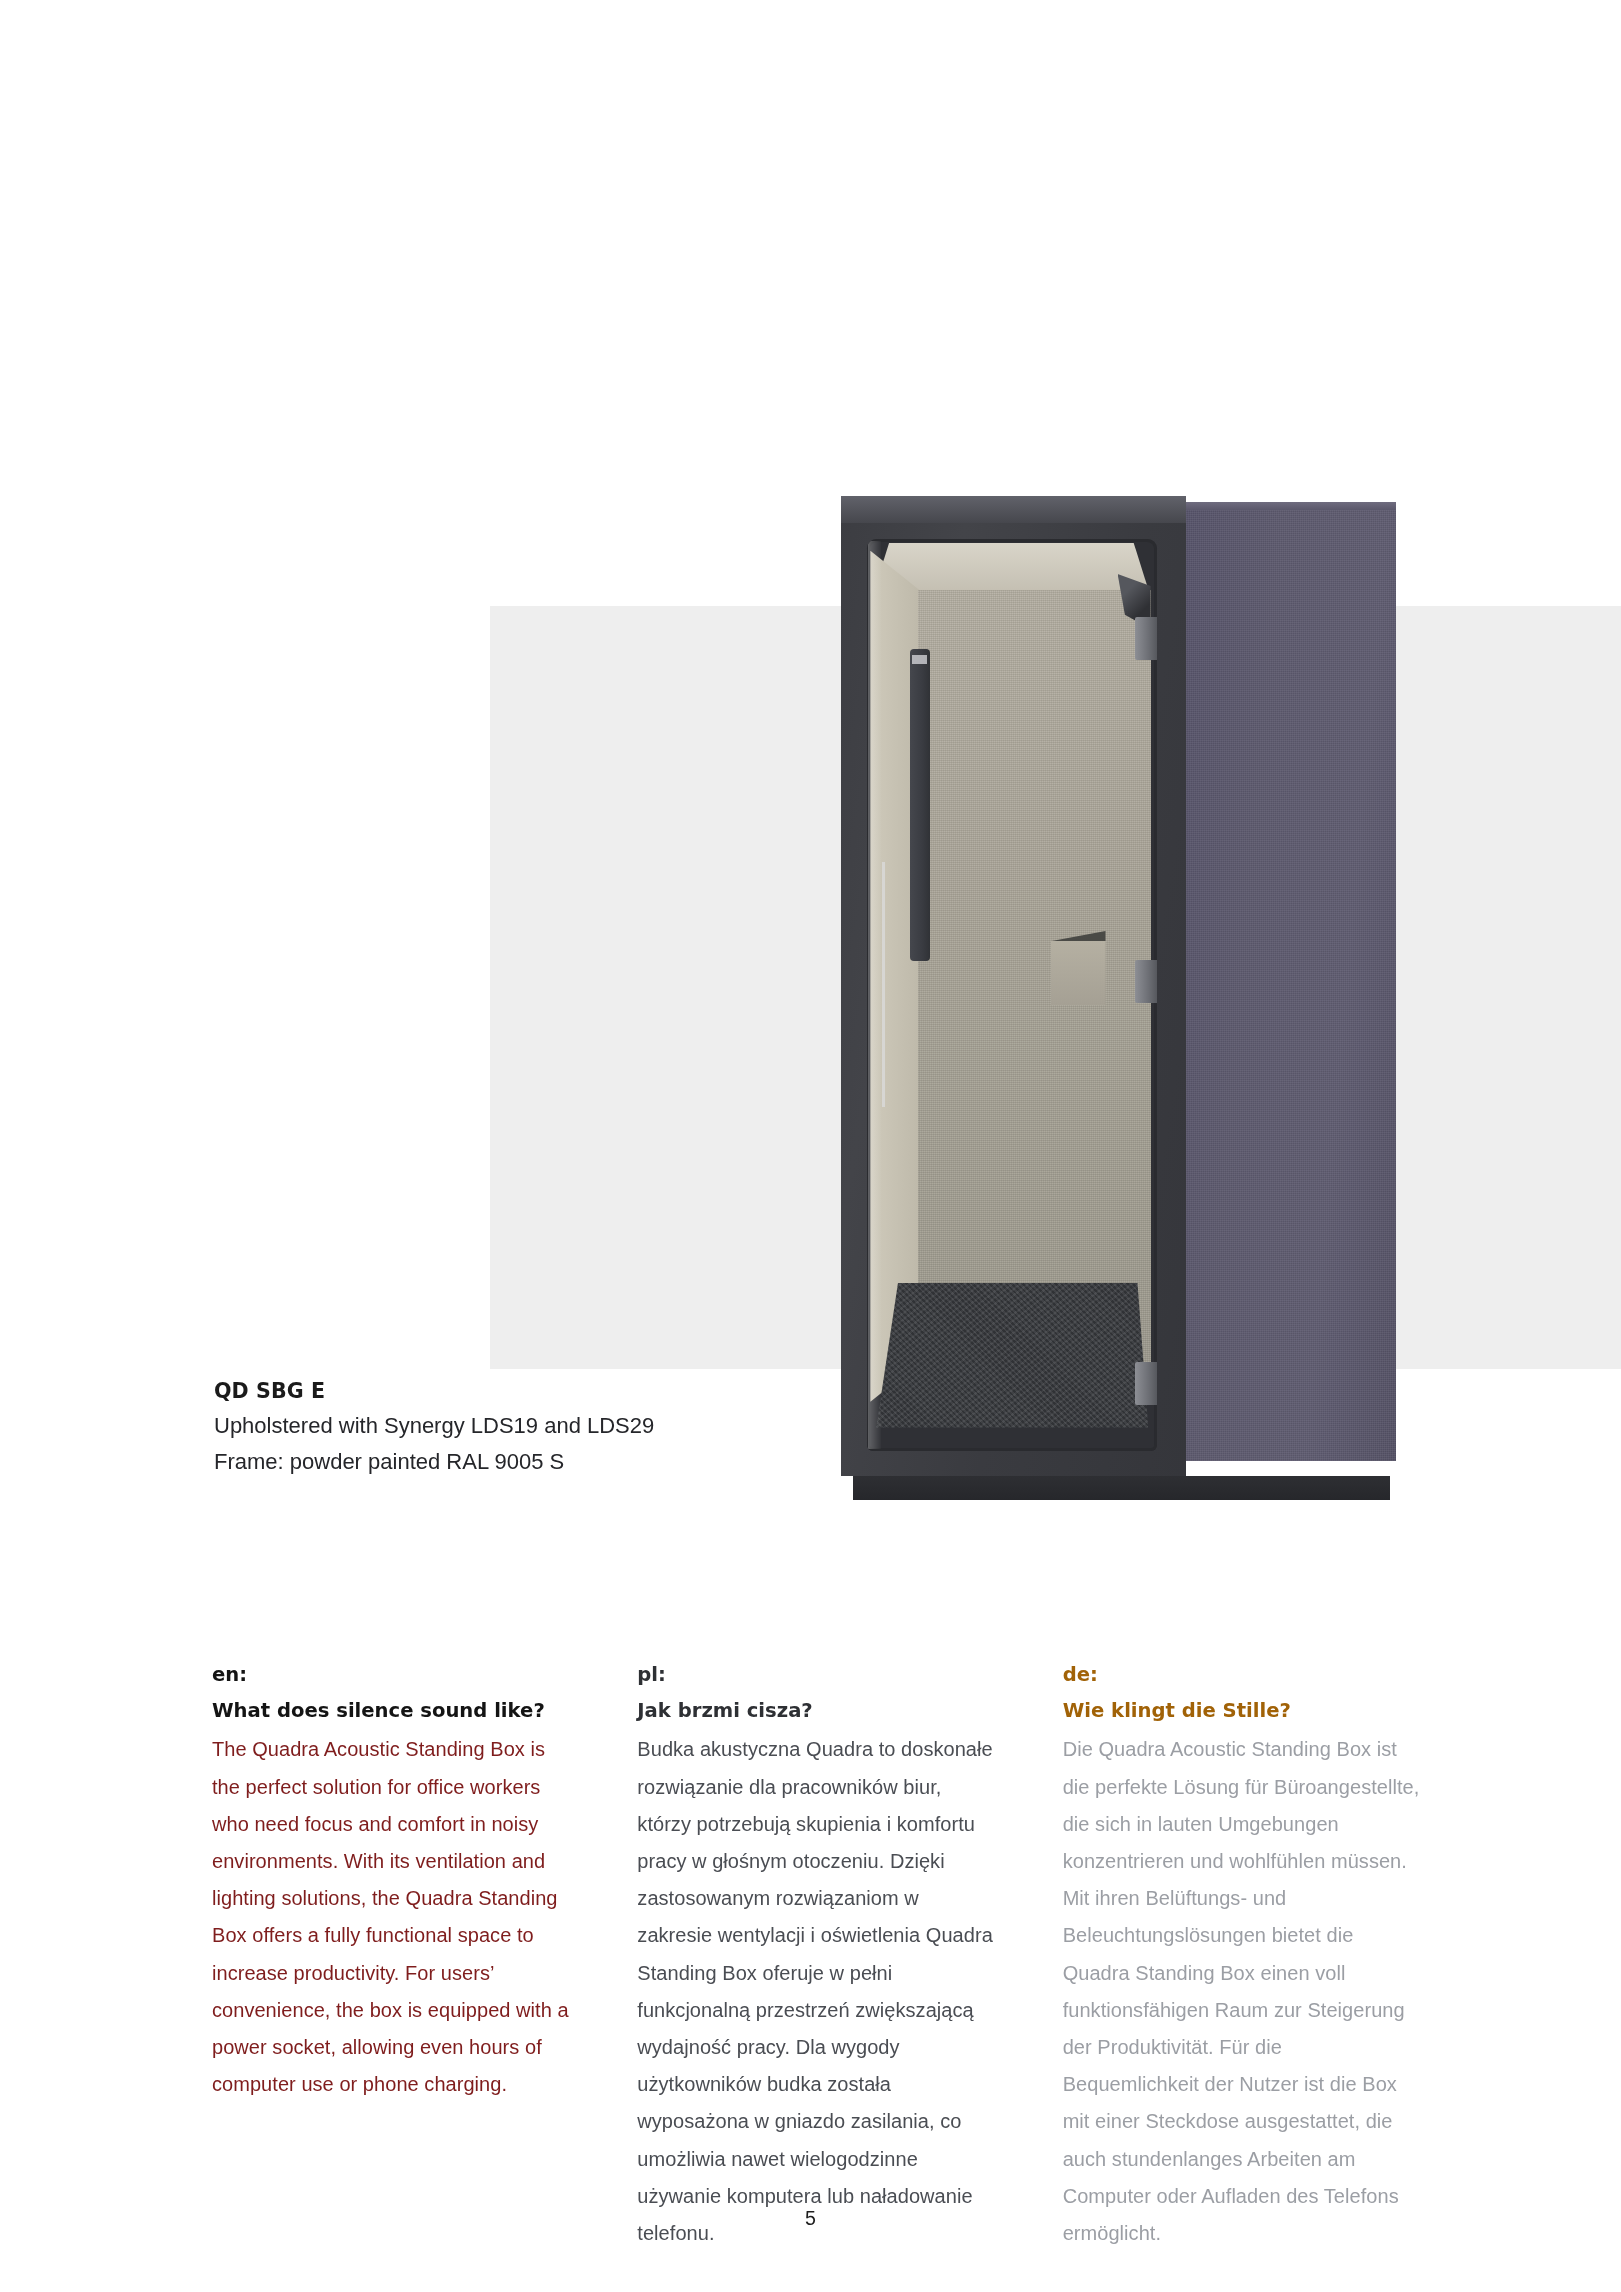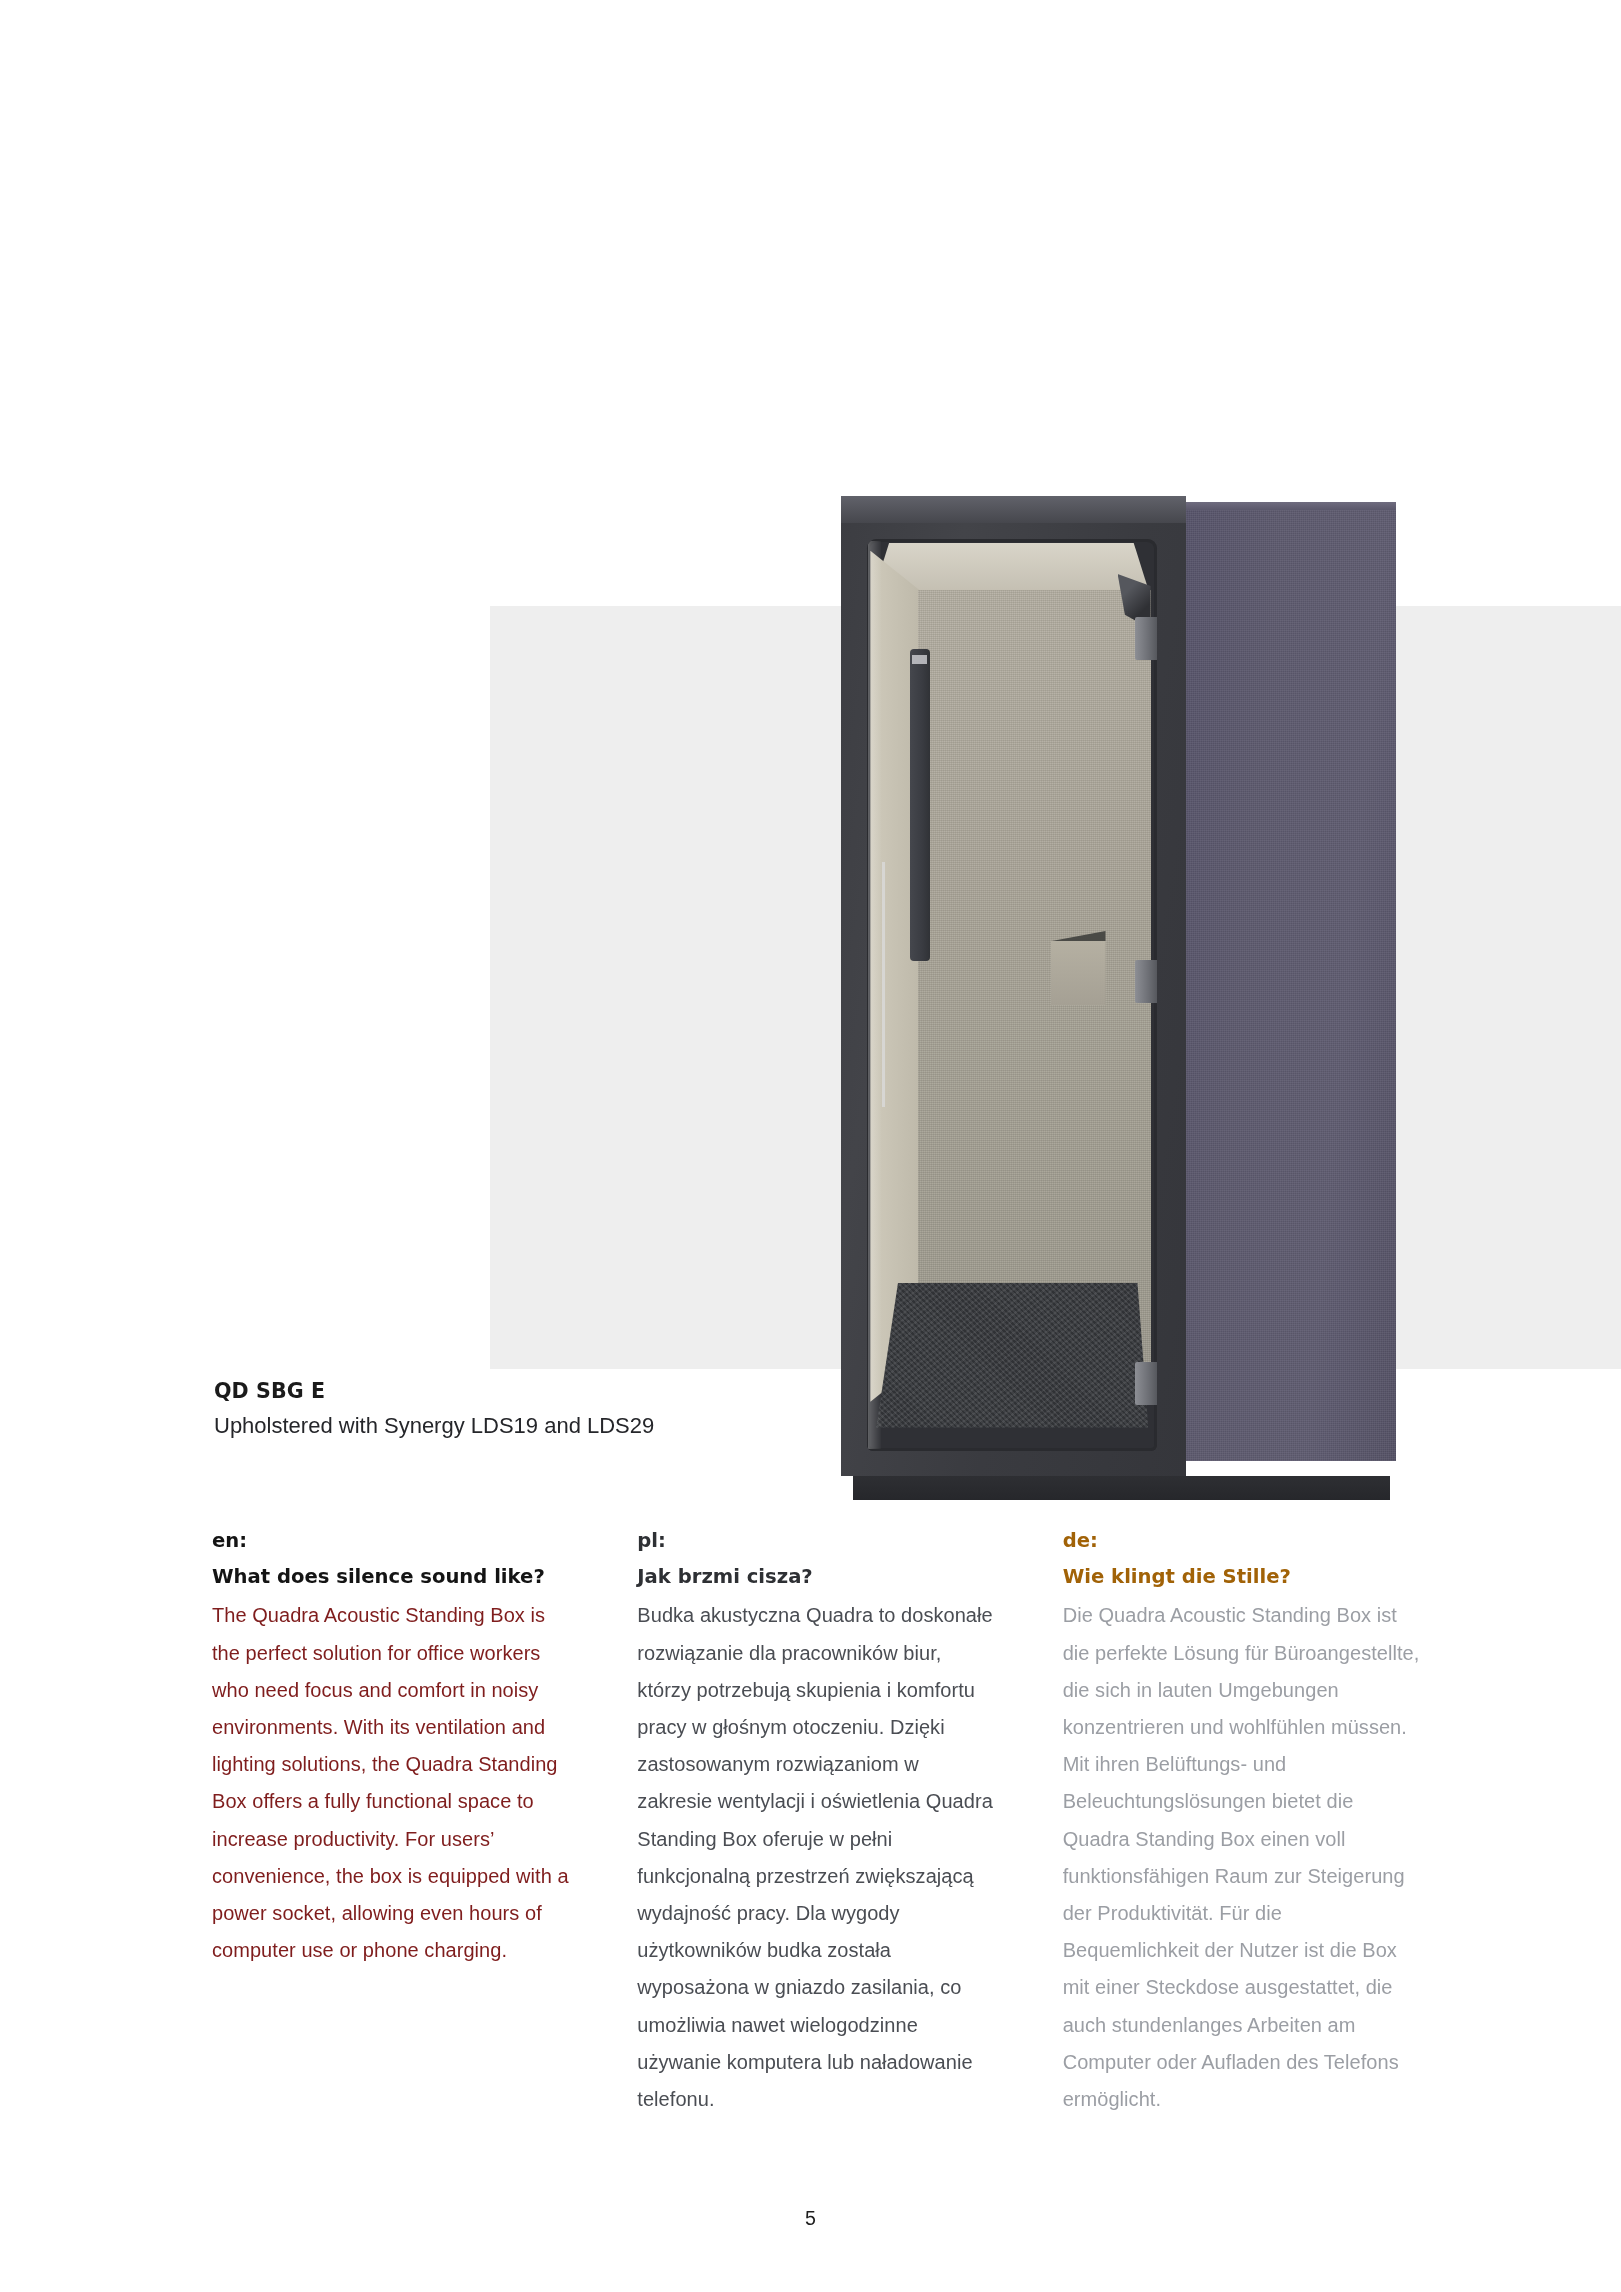--- a/index.html
+++ b/index.html
@@ -259,21 +259,21 @@
     font-size: 22px;
     font-weight: 400;
     line-height: 1.62;
     color: #25262a;
   }
 
   
   .columns {
     position: absolute;
     left: 212px;
-    top: 1522px;
+    top: 1656px;
     width: 1211px;
     display: flex;
     gap: 65px;
   }
   .col { width: 365px; }
   .col-lang {
     font-size: 19.6px;
     font-weight: 700;
     line-height: 1.9;
     font-family: "DejaVu Sans", sans-serif;
@@ -356,20 +356,21 @@
         </div>
       </div>
 
       <div class="box-plinth"></div>
     </div>
   </div>
 
   <div class="caption">
     <div class="caption-code">QD SBG E</div>
     <div class="caption-line">Upholstered with Synergy LDS19 and LDS29</div>
+    <div class="caption-line">Frame:  powder painted RAL 9005 S</div>
   </div>
 
   <div class="columns">
 
     <div class="col col-en">
       <div class="col-lang">en:</div>
       <div class="col-head">What does silence sound like?</div>
       <div class="col-body">The Quadra Acoustic Standing Box is the perfect solution for office workers who need focus and comfort in noisy environments. With its ventilation and lighting solutions, the Quadra Standing Box offers a fully functional space to increase productivity. For users’ convenience, the box is equipped with a power socket, allowing even hours of computer use or phone charging.</div>
     </div>
 

